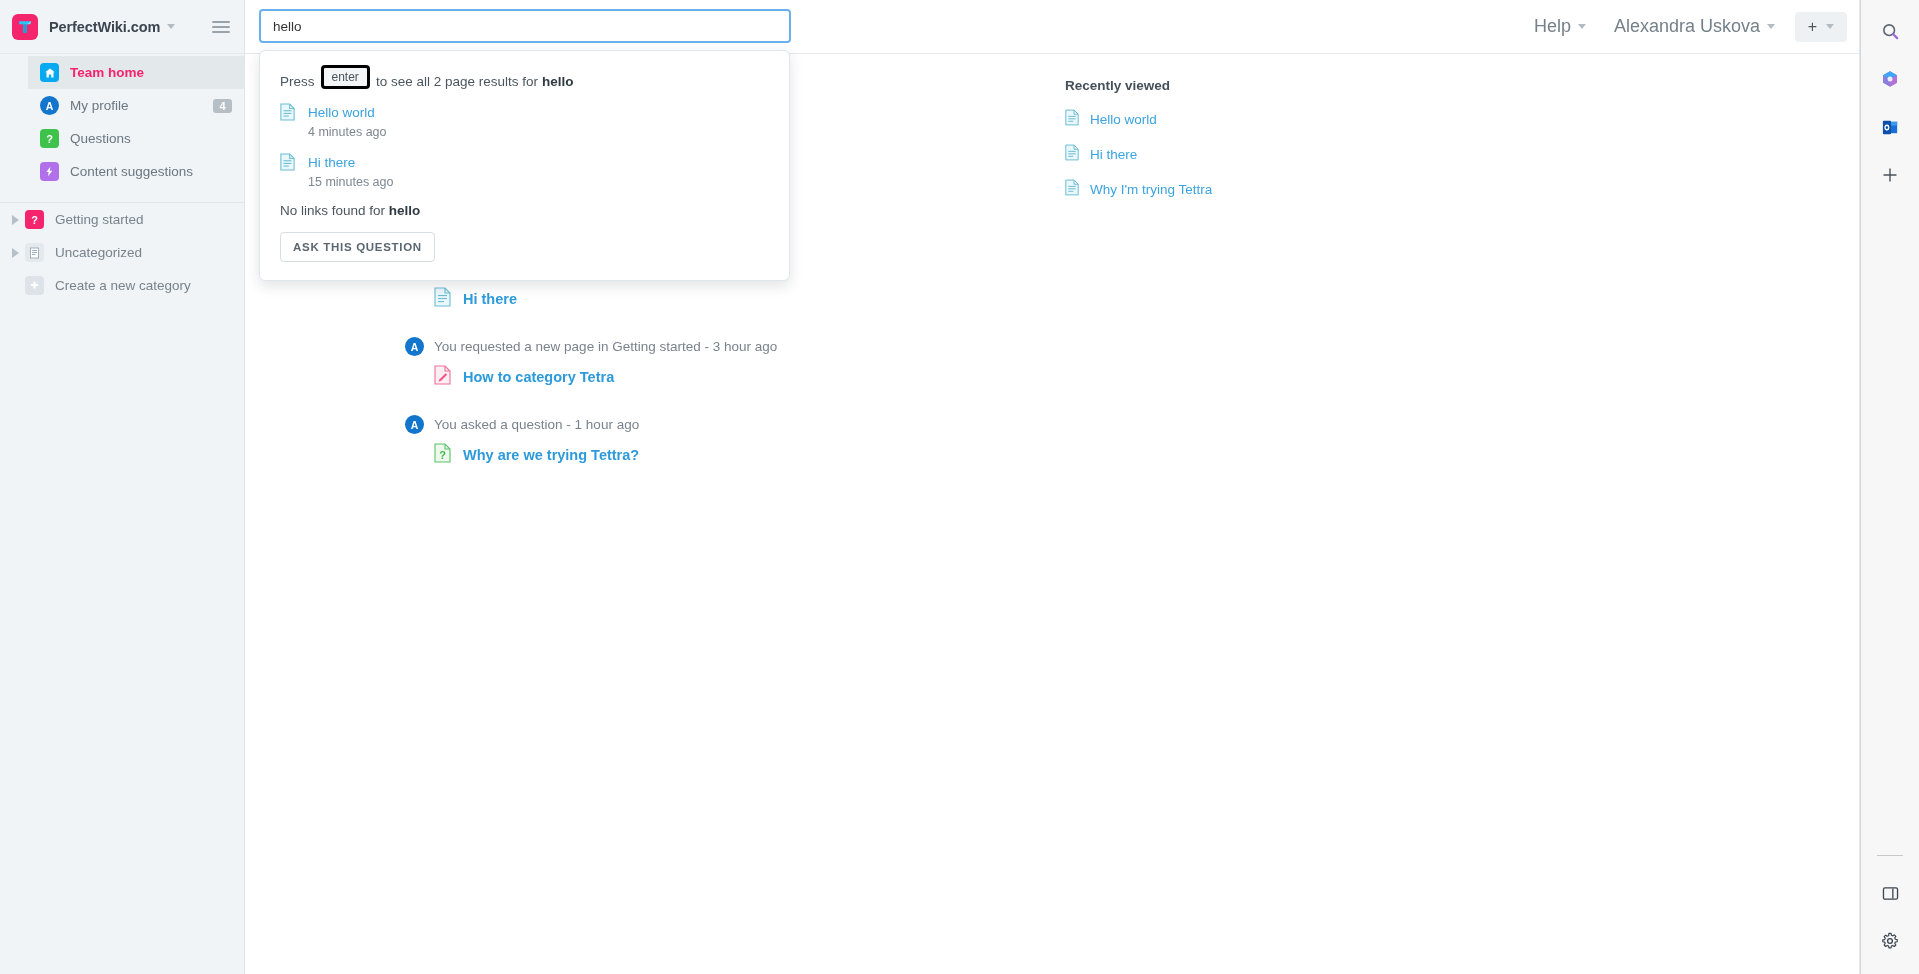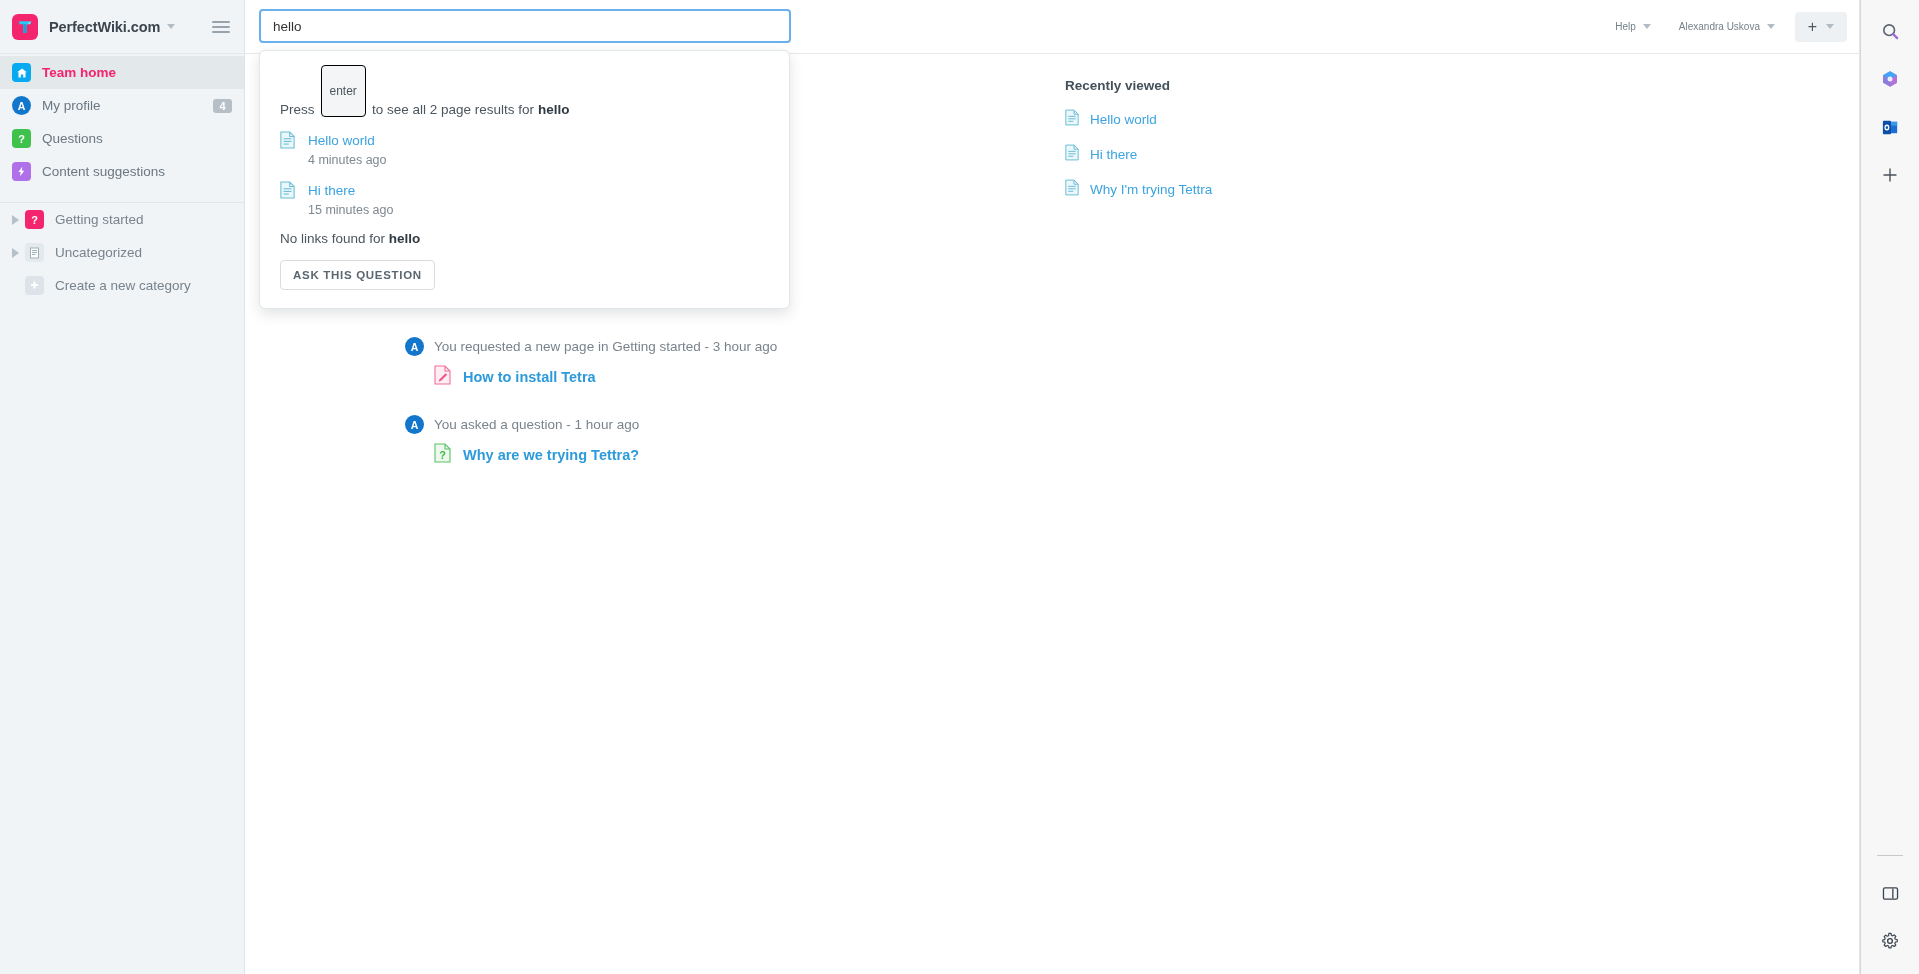--- a/index.html
+++ b/index.html
@@ -55,21 +55,21 @@
     display: inline-block; width: 0; height: 0; margin-left: 7px;
     border-left: 4.5px solid transparent; border-right: 4.5px solid transparent;
     border-top: 5px solid #b2bcc4;
   }
   .hamburger {
     margin-left: auto; width: 22px; height: 22px; cursor: pointer;
     display: flex; flex-direction: column; justify-content: center; gap: 3px; padding: 0 2px;
   }
   .hamburger i { display:block; height: 2px; background: #99a3ab; border-radius: 1px; }
 
-  .nav { padding-top: 2px; }
+  .nav { padding-top: 2px; margin-left: 28px; }
   .nav-item {
     height: 33px; display: flex; align-items: center; padding: 0 12px; cursor: pointer;
     font-size: 13.5px; color: #6b7781;
   }
   .nav-item.active { background: #e3e8eb; }
   .nav-item.active .nav-label { color: #f4256c; font-weight: 600; }
   .nav-ico {
     width: 19px; height: 19px; border-radius: 4px; flex: 0 0 auto;
     display: flex; align-items: center; justify-content: center;
     margin-right: 11px; color: #fff; font-size: 11px; font-weight: 700;
@@ -110,21 +110,21 @@
   .search-wrap { position: absolute; left: 14px; top: 9px; width: 532px; }
   .search-input {
     width: 100%; height: 34px; border: 2px solid #6ab0ec; border-radius: 4px;
     padding: 0 12px; font-size: 13.5px; color: #333; outline: none;
     font-family: "Liberation Sans", sans-serif; background: #fff;
   }
   .top-right {
     margin-left: auto; display: flex; align-items: center; gap: 0; padding-right: 12px;
   }
   .top-link {
-    font-size: 10px; color: #75818a; display: flex; align-items: center;
+    font-size: 18px; color: #75818a; display: flex; align-items: center;
     padding: 0 14px; cursor: pointer; white-space: nowrap;
   }
   .plus-btn {
     background: #eef1f3; border-radius: 4px; height: 30px; min-width: 52px;
     display: flex; align-items: center; justify-content: center;
     margin-left: 6px; cursor: pointer; color: #50585f; font-size: 16px; gap: 2px;
   }
 
   
   .main {
@@ -154,22 +154,22 @@
 
   
   .dropdown {
     position: absolute; left: 259px; top: 50px; width: 531px;
     background: #fff; border: 1px solid #e1e6ea; border-radius: 6px;
     box-shadow: 0 5px 14px rgba(30,40,50,0.13);
     padding: 14px 20px 18px 20px; z-index: 50;
   }
   .dd-head { font-size: 13.5px; color: #4b555e; display: flex; align-items: flex-end; flex-wrap: wrap; }
   .key-badge {
-    display: inline-block; border: 1px solid #000000; background: #f3f5f6;
-    border-radius: 4px; padding: 18px 8px; font-size: 12px; color: #4b555e;
+    display: inline-block; border: 3px solid #000000; background: #f3f5f6;
+    border-radius: 4px; padding: 2px 8px; font-size: 12px; color: #4b555e;
     margin: 0 6px; font-family: "Liberation Sans", sans-serif;
   }
   .dd-head b { font-weight: 700; color: #2f3a43; }
   .dd-results { margin: 14px 0 0 0; }
   .dd-result { display: flex; align-items: flex-start; margin-bottom: 14px; }
   .dd-result .rtext { margin-left: 13px; }
   .dd-result .rtitle { font-size: 13.5px; color: #3aa3e0; cursor: pointer; line-height: 1.15; }
   .dd-result .rtime { font-size: 12.5px; color: #7e8890; margin-top: 4px; }
   .dd-nolinks { font-size: 13.5px; color: #4b555e; }
   .dd-nolinks b { font-weight: 700; color: #2f3a43; }
@@ -326,21 +326,21 @@
             <span class="feed-text">You requested a new page in Getting started - 3 hour ago</span>
           </div>
           <div class="feed-doc">
             <span class="docico">
               <svg width="17" height="20" viewBox="0 0 17 20">
                 <path d="M1 1h10l5 5v13H1z" fill="#fdeef3" stroke="#ef6f9c" stroke-width="1.1"></path>
                 <path d="M11 1v5h5" fill="none" stroke="#ef6f9c" stroke-width="1.1"></path>
                 <path d="M11.6 8.2 5.6 14.2l-1.1 2.6 2.6-1.1 6-6z" fill="#f4548a"></path>
               </svg>
             </span>
-            <span class="doclink">How to install Tetra</span>
+            <span class="doclink">How to category Tetra</span>
           </div>
         </div>
 
         <div class="feed-row">
           <div class="feed-line">
             <span class="avatar">A</span>
             <span class="feed-text">You asked a question - 1 hour ago</span>
           </div>
           <div class="feed-doc">
             <span class="docico">

